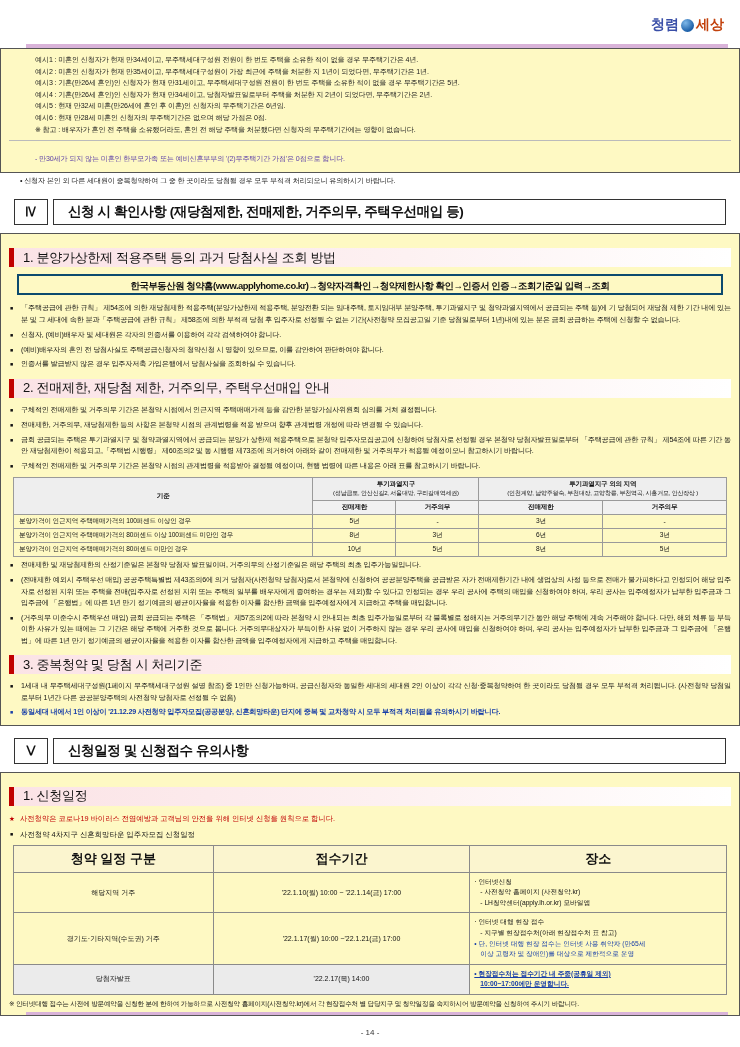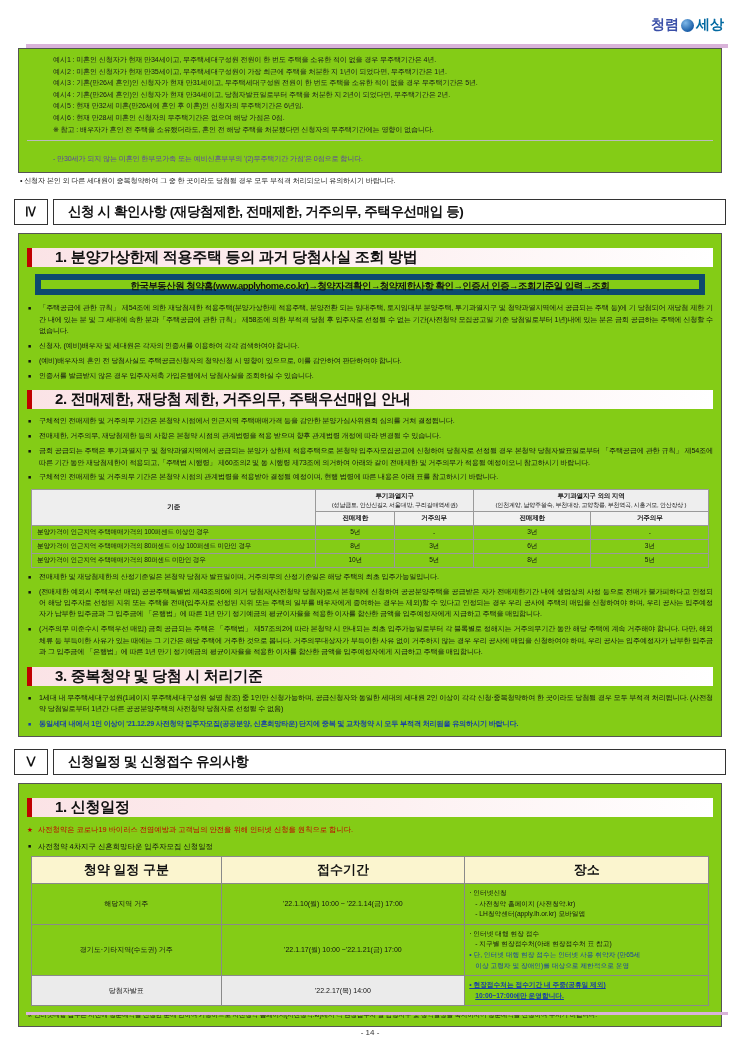--- a/index.html
+++ b/index.html
@@ -27,33 +27,33 @@
     letter-spacing: 0px;
     display: flex; align-items: center; gap: 1px;
   }
   .logo .lg-a { color:#3a4fa8; }
   .logo .lg-dot {
     display:inline-block;
     width:13px; height:13px; border-radius:50%;
     background: radial-gradient(circle at 35% 30%, #7fb8e8, #1b5fa8 70%);
     margin: 0 1px;
   }
-  .logo .lg-b { color:#0369a1; }
+  .logo .lg-b { color:#c2410c; }
 
   .header-rule {
     position:absolute; left:26px; right:12px; top:44px;
     height:4px; background:#d9b3d9;
   }
 
   
   .outer-box {
     border: 1px solid #555;
-    margin: 0 18px;
+    margin: 0 0;
     padding: 6px 8px;
-    background:#84cc16;
+    background:#fef9c3;
   }
 
   .txt {
     font-size: 7.1px;
     line-height: 11.6px;
     color: #1a1a1a;
     letter-spacing: -0.15px;
   }
 
   .ex-line { padding-left: 26px; }
@@ -97,32 +97,32 @@
     height: 19px;
     background: linear-gradient(to right, #fbe3e6 0%, #fdf1f2 55%, #ffffff 100%);
     display:flex; align-items:center;
   }
   .sub-head::before {
     content:"";
     position:absolute; left:0; top:0; bottom:0;
     width:5px; background:#c00000;
   }
   .sub-head span {
-    padding-left: 28px;
-    font-size: 15px; font-weight:bold;
+    padding-left: 14px;
+    font-size: 13px; font-weight:normal;
     letter-spacing:-0.3px;
     color:#111;
   }
 
   
   .url-box {
-    border:6px solid #0c4a6e;
+    border:2px solid #0c4a6e;
     margin: 6px 8px 8px 8px;
     height: 21px;
-    display:flex; align-items:flex-start; justify-content:center;
+    display:flex; align-items:flex-end; justify-content:center;
     font-size: 9.4px; font-weight:bold;
     letter-spacing:-0.45px;
   }
 
   
   .bl {
     position:relative;
     padding-left: 12px;
     margin-top: 3.5px;
     font-size: 7.15px;

